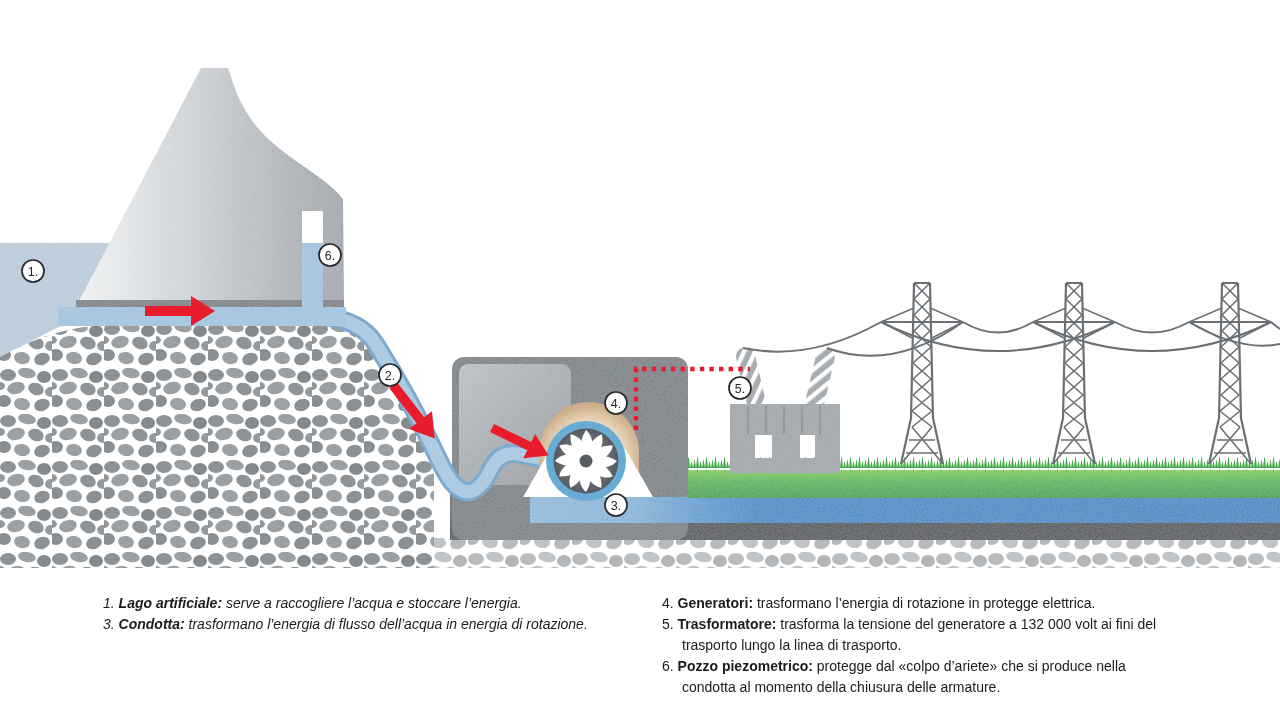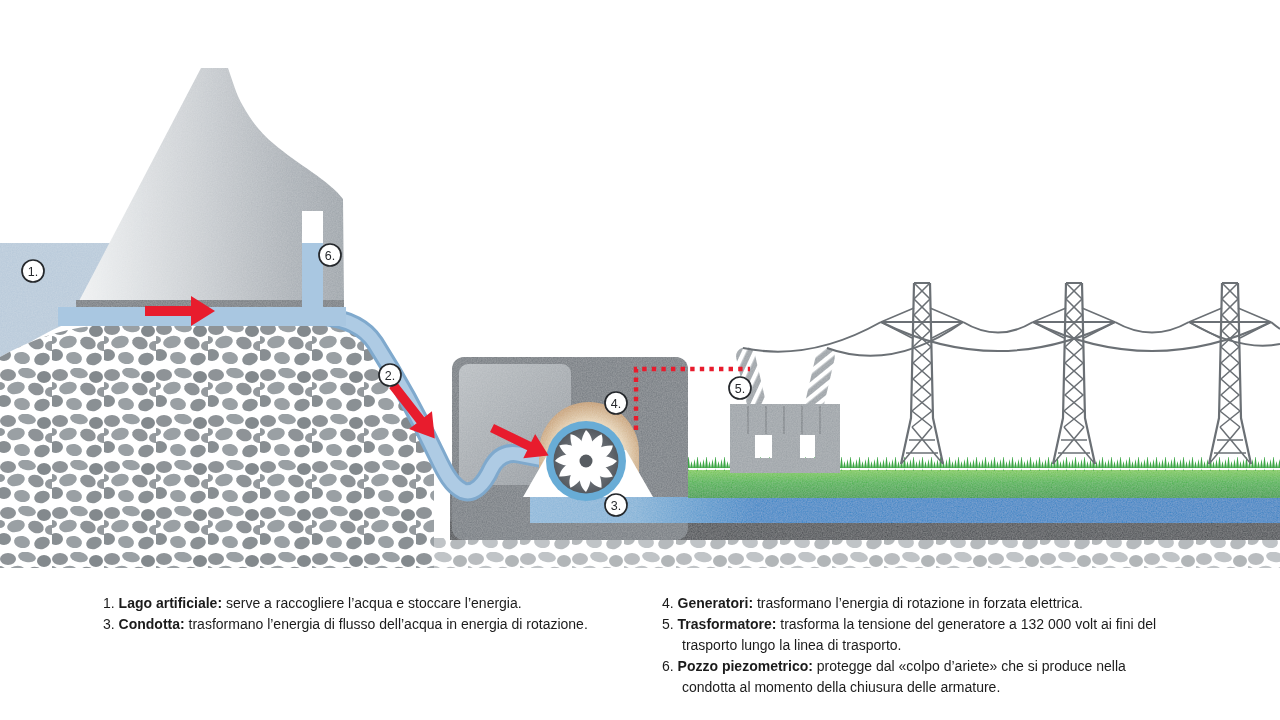--- a/index.html
+++ b/index.html
@@ -1,20 +1,20 @@
 <!DOCTYPE html>
 <html><head>
 <meta charset="utf-8">
 <style>
   html,body{margin:0;padding:0;background:#fff;}
   #stage{position:relative;width:1280px;height:720px;background:#fff;overflow:hidden;
          font-family:"Liberation Sans",sans-serif;}
   #art{position:absolute;left:0;top:0;}
   .legend-col{position:absolute;top:593px;font-size:14px;line-height:21px;color:#1b1b1b;}
-  #legend-left{left:103px;width:532px;}
+  #legend-left{left:103px;width:532px;font-style:italic;}
   #legend-right{left:662px;width:502px;}
   .legend-item{padding-left:20px;text-indent:-20px;}
   .legend-item b{font-weight:bold;}
   .mk-txt{font-family:"Liberation Sans",sans-serif;font-size:12.5px;fill:#26292d;}
 </style>
 </head>
 <body>
 
 <div id="stage">
 
@@ -222,18 +222,18 @@
       <text class="mk-txt" x="330" y="259.5" text-anchor="middle">6.</text>
     </g>
   </g>
 </svg>
 
 <div id="legend-left" class="legend-col">
   <div class="legend-item"><span>1.</span> <b>Lago artificiale:</b> <span>serve a raccogliere l’acqua e stoccare l’energia.</span></div>
   <div class="legend-item"><span>3.</span> <b>Condotta:</b> <span>trasformano l’energia di flusso dell’acqua in energia di rotazione.</span></div>
 </div>
 <div id="legend-right" class="legend-col">
-  <div class="legend-item"><span>4.</span> <b>Generatori:</b> <span>trasformano l’energia di rotazione in forzata elettrica.</span></div>
+  <div class="legend-item"><span>4.</span> <b>Generatori:</b> <span>trasformano l’energia di rotazione in protegge elettrica.</span></div>
   <div class="legend-item"><span>5.</span> <b>Trasformatore:</b> <span>trasforma la tensione del generatore a 132 000 volt ai fini del trasporto lungo la linea di trasporto.</span></div>
   <div class="legend-item"><span>6.</span> <b>Pozzo piezometrico:</b> <span>protegge dal «colpo d’ariete» che si produce nella condotta al momento della chiusura delle armature.</span></div>
 </div>
 
 </div>
 
 </body></html>

